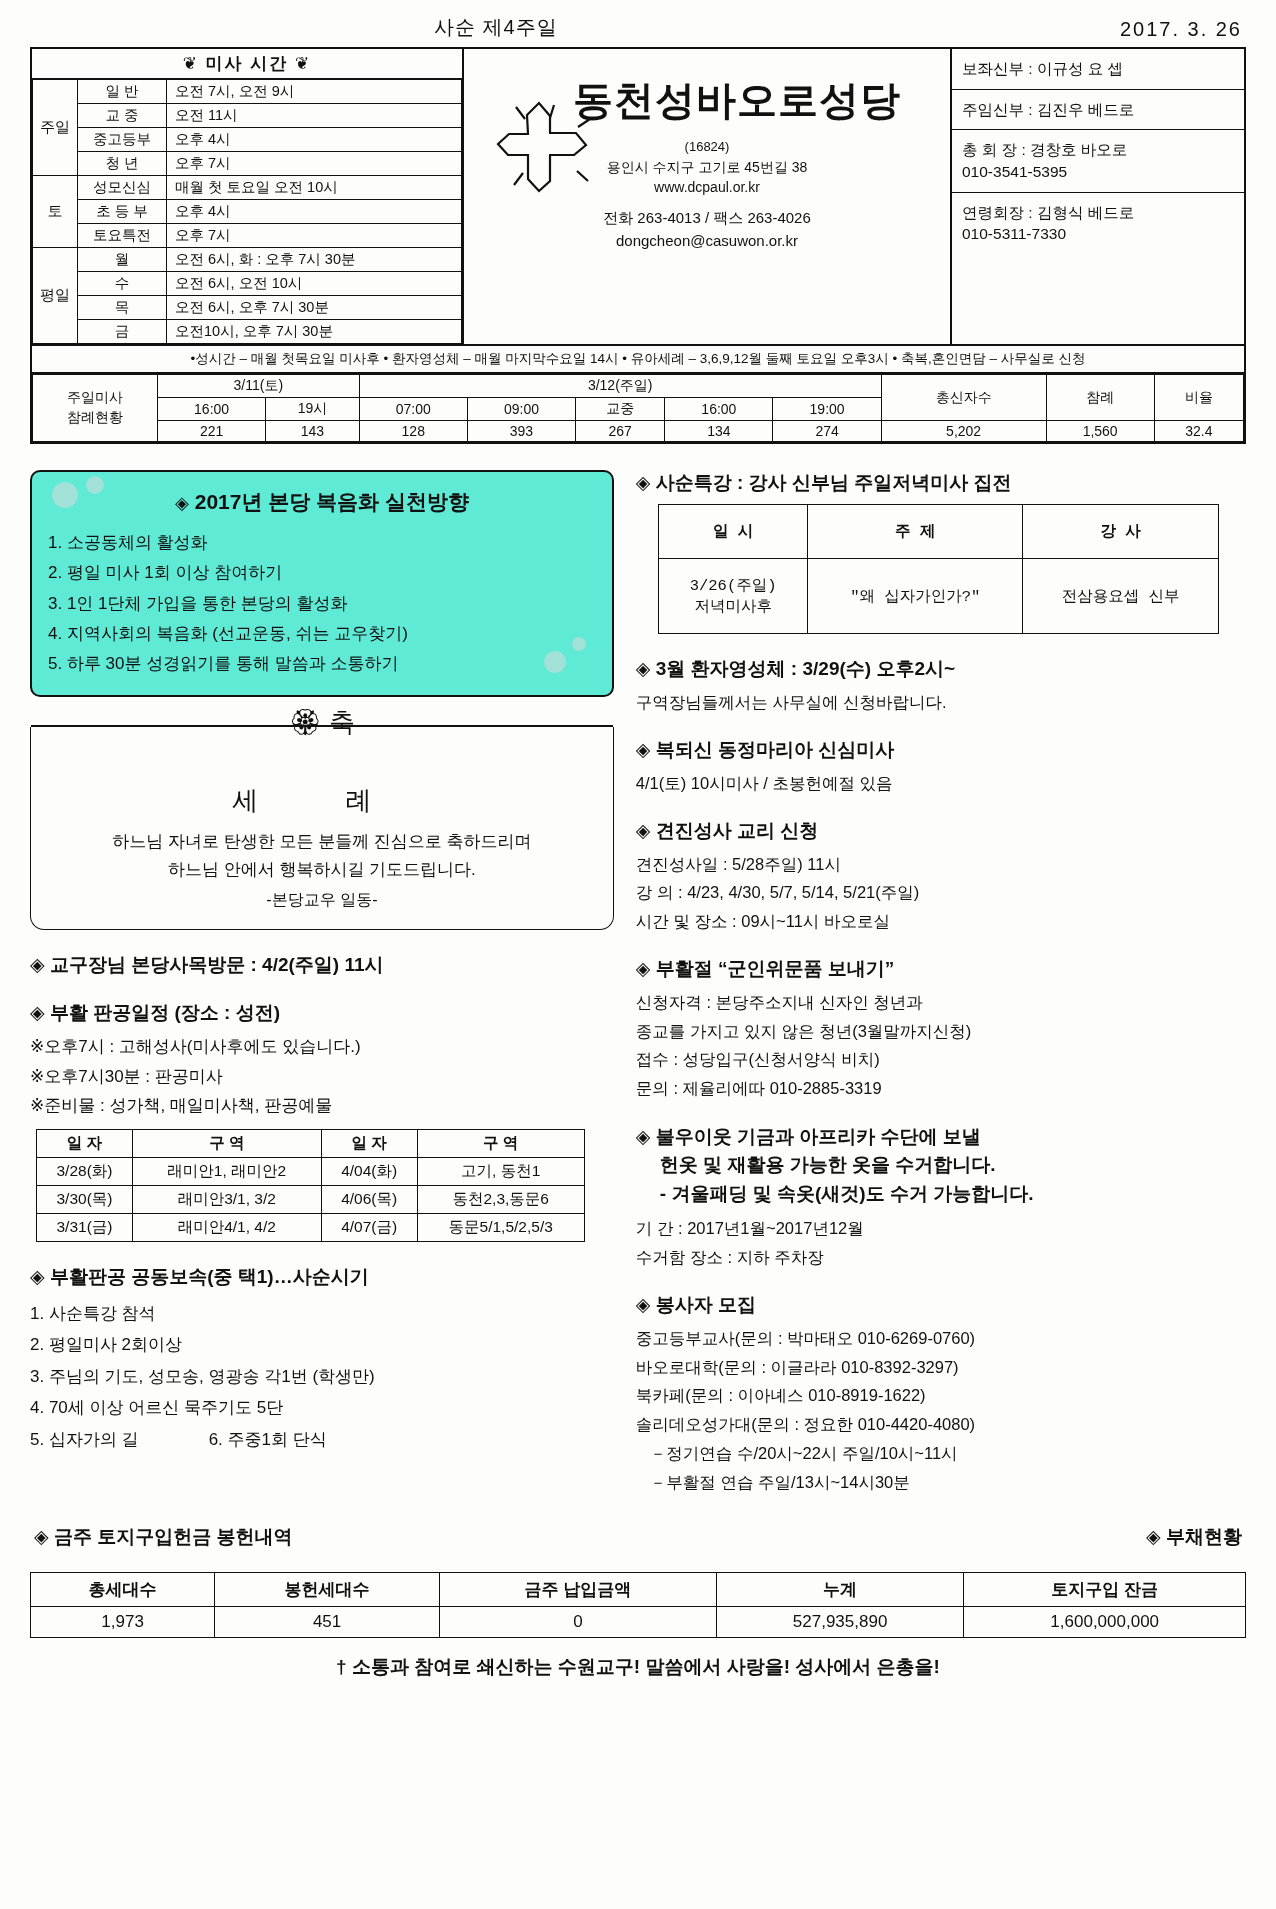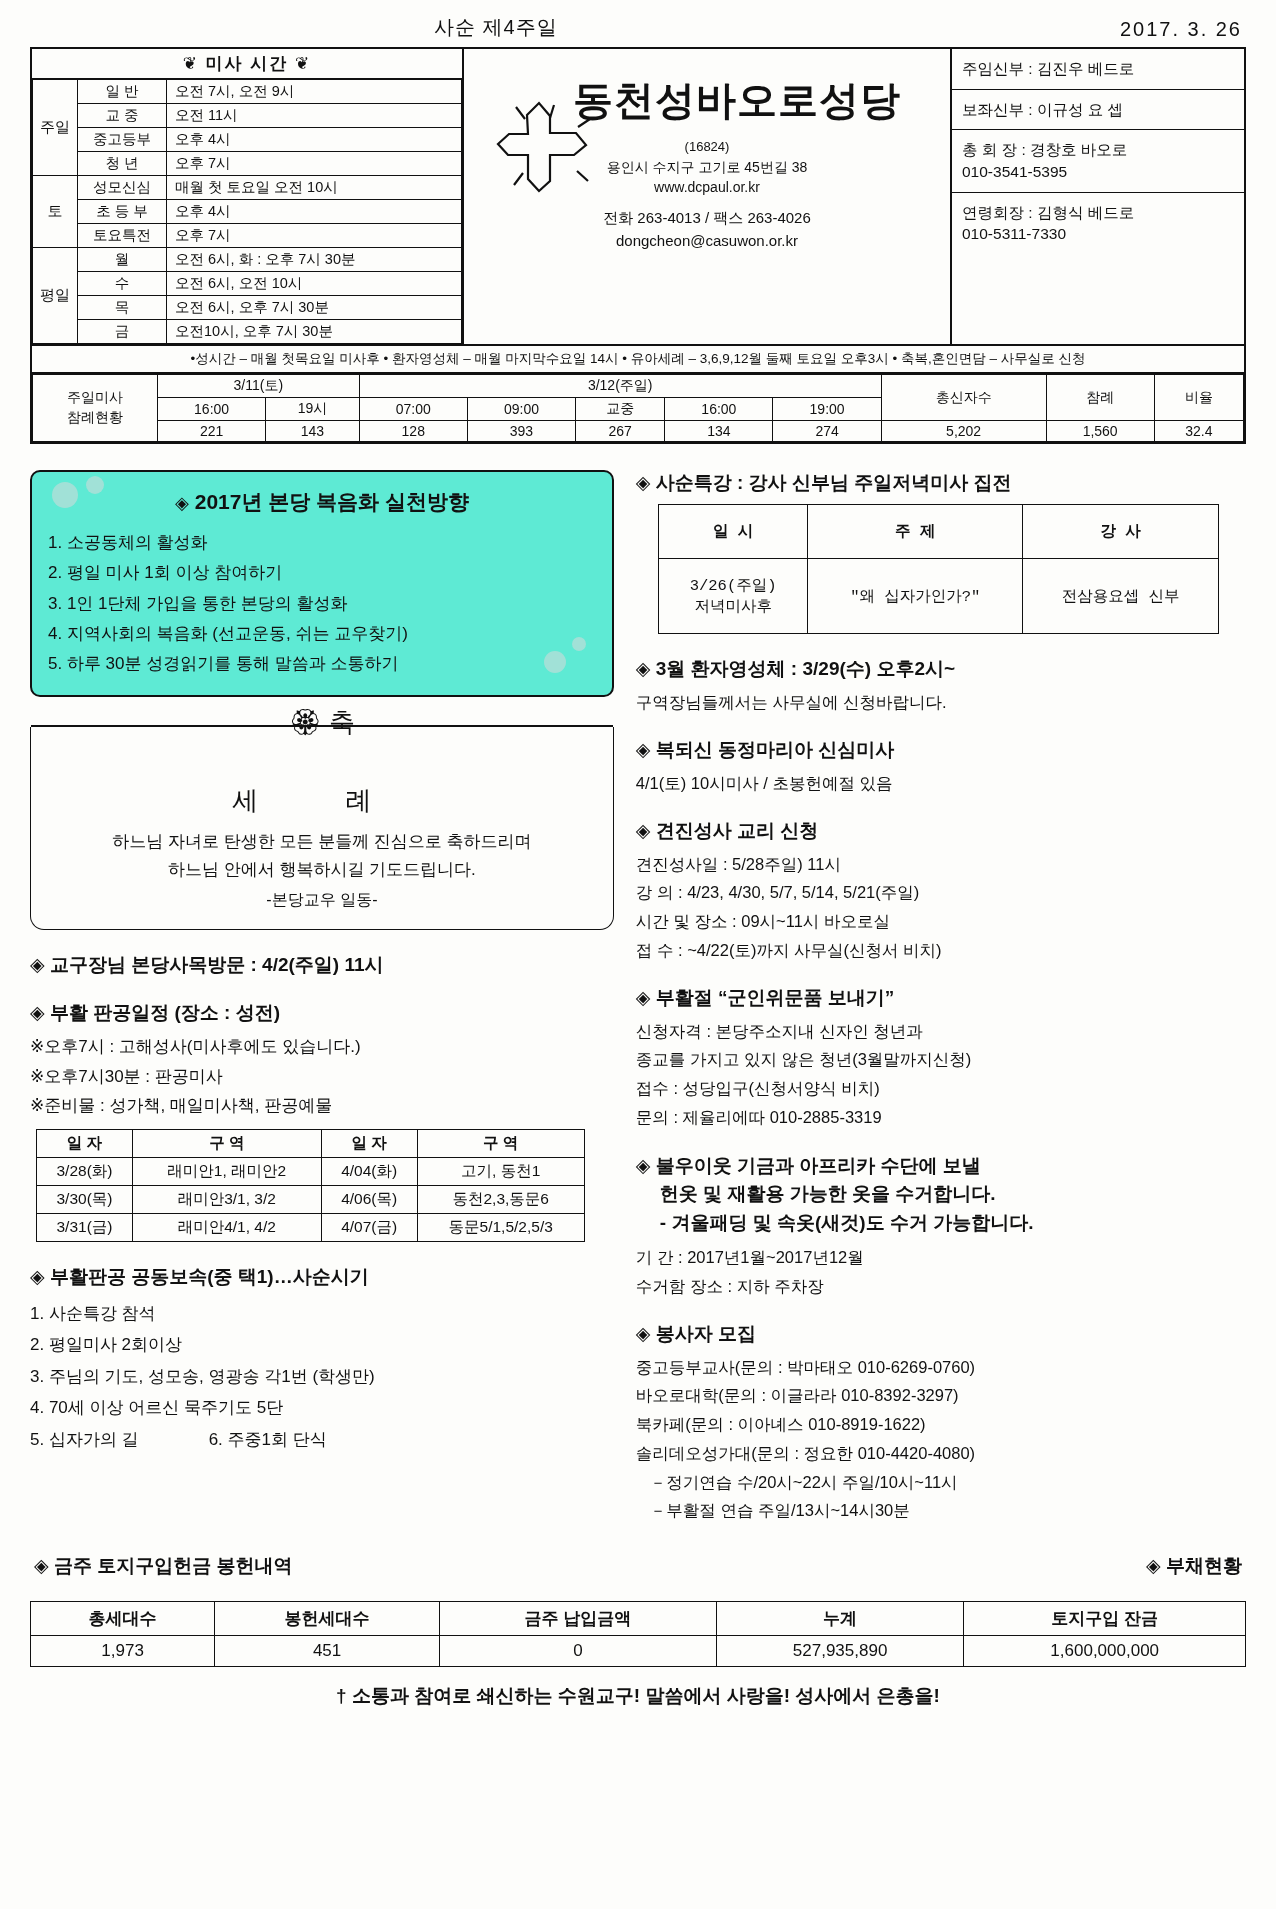--- a/index.html
+++ b/index.html
@@ -165,22 +165,22 @@
         <div>용인시 수지구 고기로 45번길 38</div>
         <div>www.dcpaul.or.kr</div>
       </div>
       <div class="contact">
         <div>전화 263-4013 / 팩스 263-4026</div>
         <div>dongcheon@casuwon.or.kr</div>
       </div>
     </div>
 
     <div class="right-col">
+      <div class="rrow" style="white-space:pre-line">보좌신부 : 이규성 요  셉</div>
       <div class="rrow" style="white-space:pre-line">주임신부 : 김진우 베드로</div>
-      <div class="rrow" style="white-space:pre-line">보좌신부 : 이규성 요  셉</div>
       <div class="rrow" style="white-space:pre-line">총 회 장 : 경창호 바오로
             010-3541-5395</div>
       <div class="rrow" style="white-space:pre-line">연령회장 : 김형식 베드로
             010-5311-7330</div>
     </div>
   </div>
 
   <div class="notice-line">•성시간 – 매월 첫목요일 미사후 •  환자영성체 – 매월 마지막수요일 14시  •  유아세례 – 3,6,9,12월 둘째 토요일 오후3시  •  축복,혼인면담 – 사무실로 신청</div>
 
   <div class="att-box">
@@ -346,21 +346,20 @@
       </h3>
       <p class="sub">4/1(토) 10시미사 / 초봉헌예절 있음</p>
 
       <h3 class="item">
         <span class="dia">◈</span>
         <span>견진성사 교리 신청</span>
       </h3>
       <p class="sub">견진성사일 : 5/28주일) 11시</p>
       <p class="sub">강    의 : 4/23, 4/30, 5/7, 5/14, 5/21(주일)</p>
       <p class="sub">시간 및 장소 : 09시~11시 바오로실</p>
-      <p class="sub">접    수 : ~4/22(토)까지 사무실(신청서 비치)</p>
 
       <h3 class="item">
         <span class="dia">◈</span>
         <span>부활절 “군인위문품 보내기”</span>
       </h3>
       <p class="sub">신청자격 :  본당주소지내 신자인 청년과</p>
       <p class="sub">종교를 가지고 있지 않은 청년(3월말까지신청)</p>
       <p class="sub">접수 :  성당입구(신청서양식 비치)</p>
       <p class="sub">문의 :  제율리에따 010-2885-3319</p>
 

